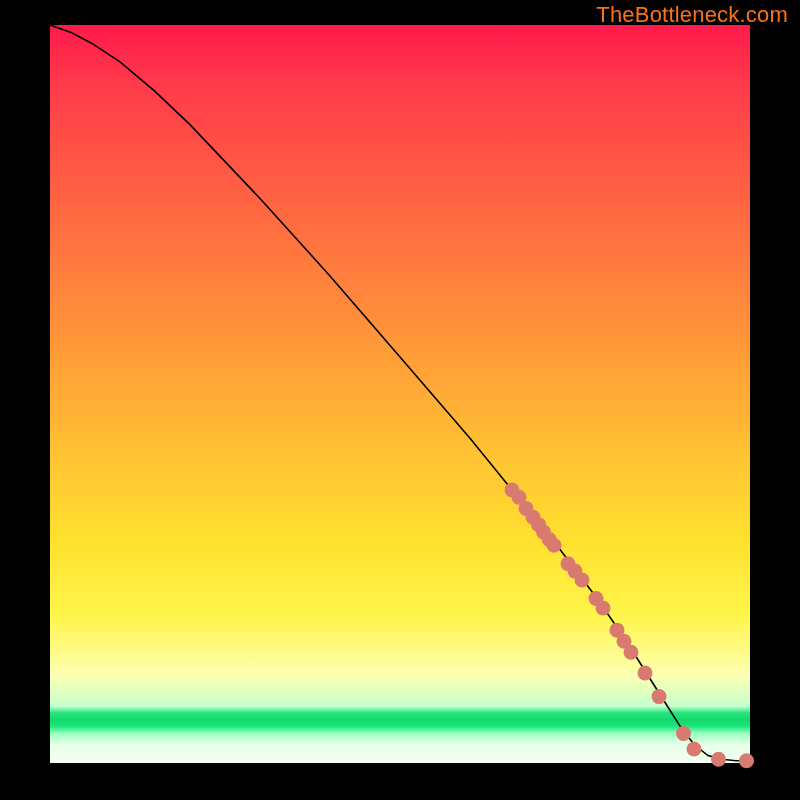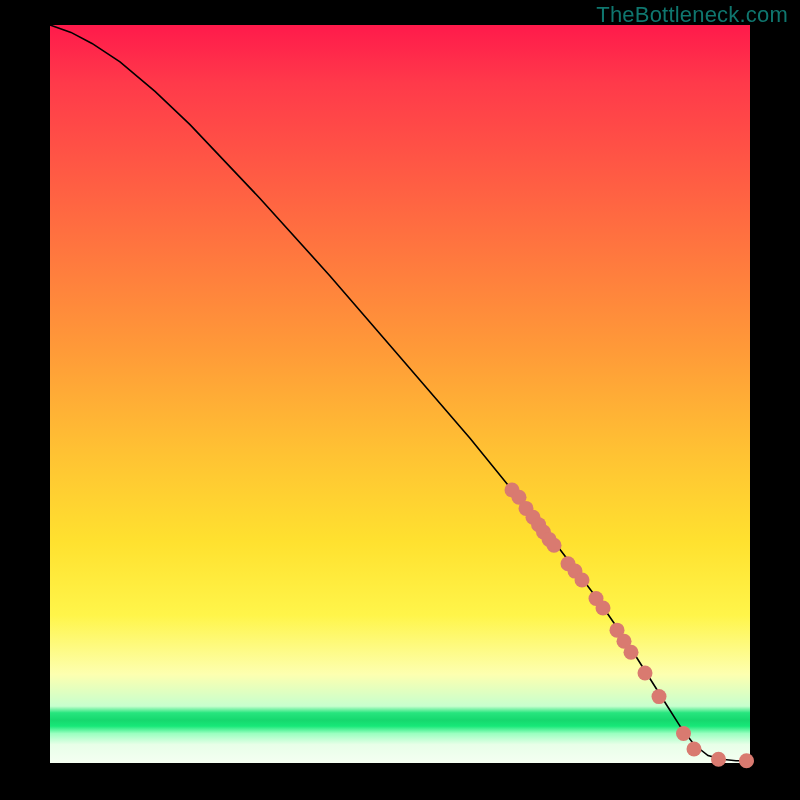--- a/index.html
+++ b/index.html
@@ -42,21 +42,21 @@
       #e8ffe8 97.5%,
       #f5fff2 100%
     );
   }
   .attribution {
     position: absolute;
     top: 2px;
     right: 12px;
     font-family: Arial, Helvetica, sans-serif;
     font-size: 22px;
-    color: #0f766e;
+    color: #f97316;
     letter-spacing: 0.2px;
     user-select: none;
   }
   svg.curve {
     position: absolute;
     left: 0;
     top: 0;
     width: 700px;
     height: 738px;
     overflow: visible;

